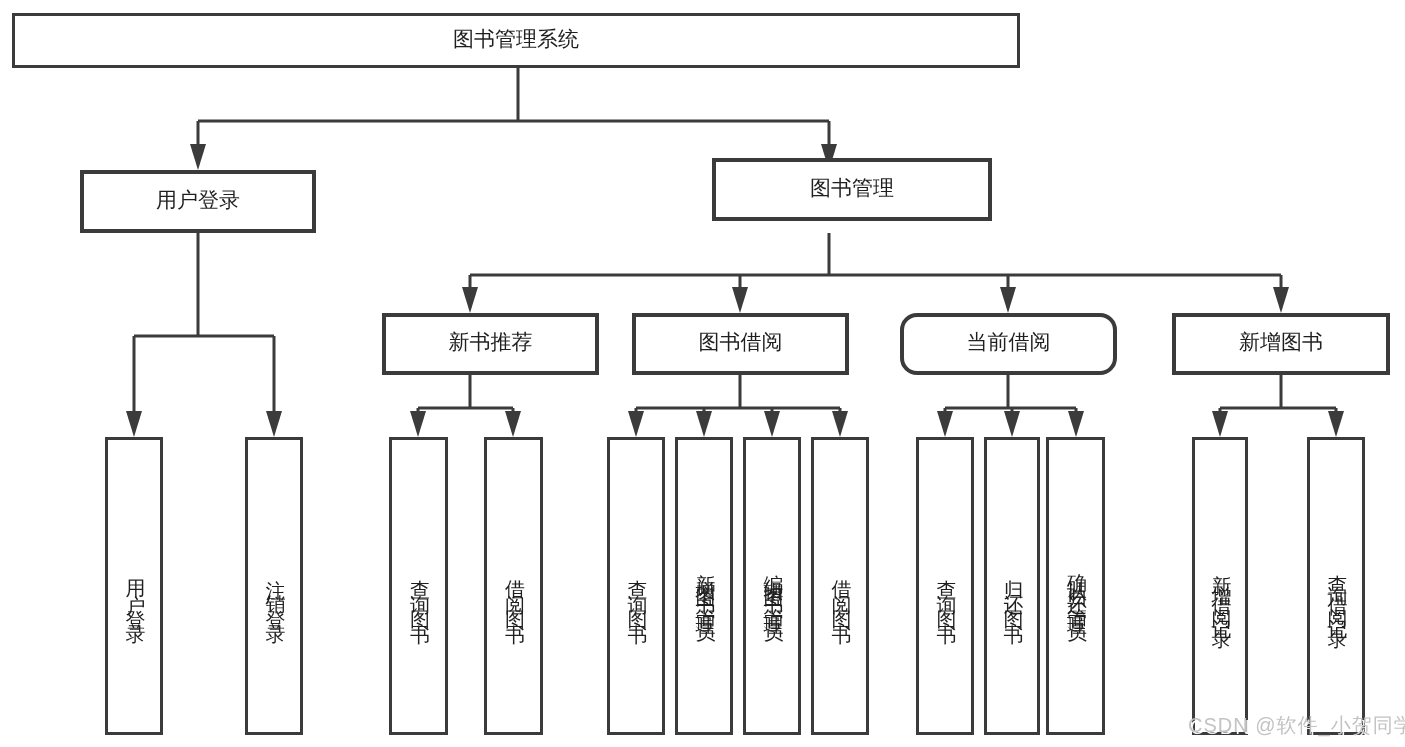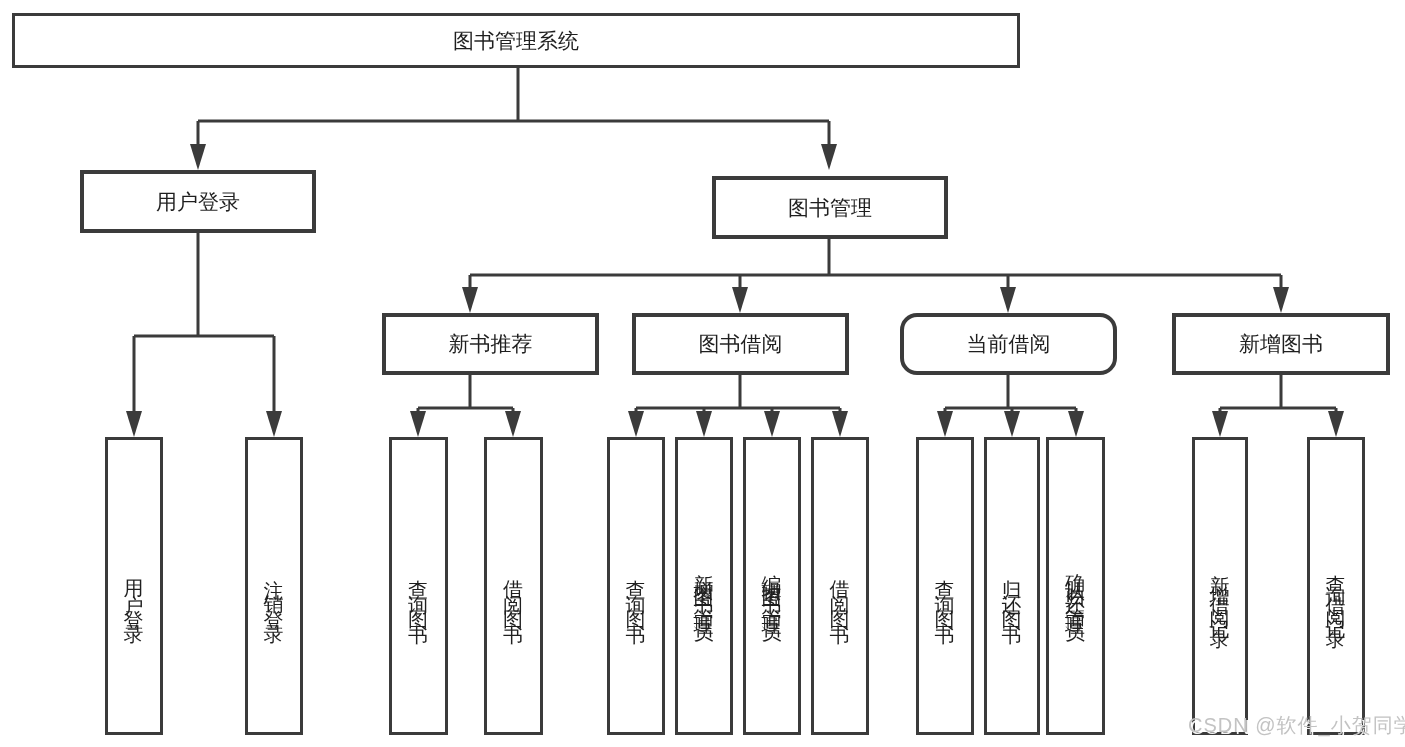--- a/index.html
+++ b/index.html
@@ -16,20 +16,21 @@
   .box{
     position:absolute;
     box-sizing:border-box;
     background:#ffffff;
     border:3px solid #3b3b3b;
     display:flex;align-items:center;justify-content:center;
     color:#1f1f1f;
     font-size:20px;
     text-align:center;
     line-height:1.2;
+    font-family:Liberation Mono, monospace;
   }
   .box.root{font-size:21px;border-width:3px;}
   .box.lvl{font-size:21px;border-width:4px;}
   .vtext{
     writing-mode:vertical-rl;
     text-orientation:mixed;
     white-space:nowrap;
     font-size:20px;
   }
   .ls4{letter-spacing:15px;margin-bottom:-15px;}
@@ -93,21 +94,21 @@
     </g>
   </svg>
 
   <div class="box root" style="left:12px;top:13px;width:1008px;height:55px;">
     <span>图书管理系统</span>
   </div>
 
   <div class="box lvl" style="left:80px;top:170px;width:236px;height:63px;">
     <span>用户登录</span>
   </div>
-  <div class="box lvl" style="left:712px;top:176px;width:236px;height:63px;text-align:right;">
+  <div class="box lvl" style="left:712px;top:158px;width:280px;height:63px;text-align:right;">
     <span>图书管理</span>
   </div>
 
   <div class="box lvl" style="left:382px;top:313px;width:217px;height:62px;">
     <span>新书推荐</span>
   </div>
   <div class="box lvl" style="left:632px;top:313px;width:217px;height:62px;">
     <span>图书借阅</span>
   </div>
   <div class="box lvl" style="left:900px;top:313px;width:217px;height:62px;border-radius:17px;">

